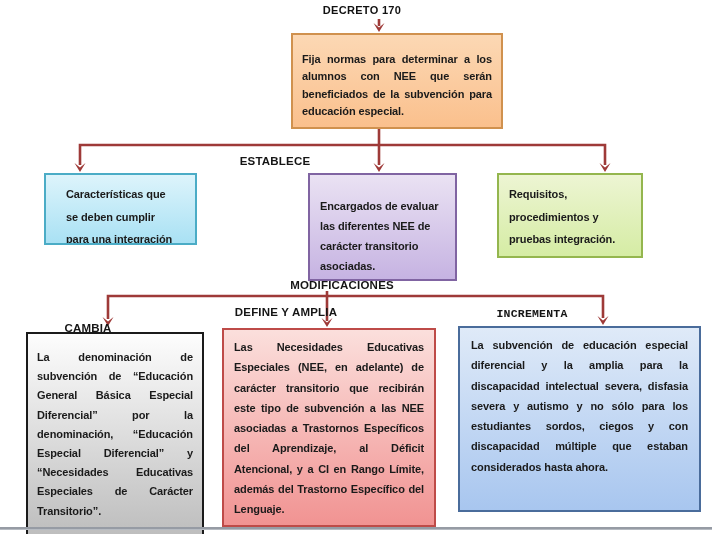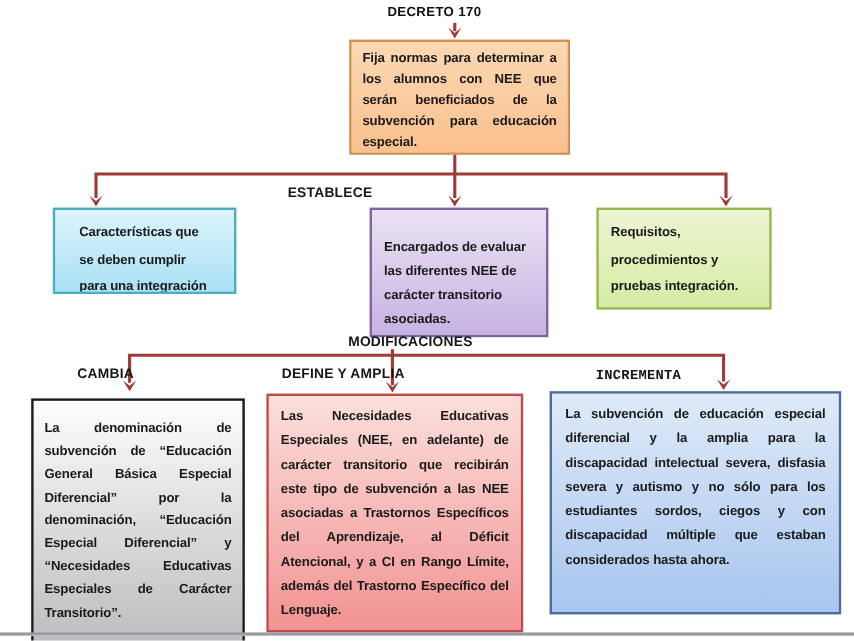--- a/index.html
+++ b/index.html
@@ -34,24 +34,24 @@
   .box{
     position:absolute;
     box-sizing:border-box;
     font-weight:bold;
     font-size:11px;
     letter-spacing:-0.1px;
     overflow:hidden;
   }
   .box.justify{text-align:justify;}
   .box-root{
-    left:291px;top:33px;width:184px;height:96px;
+    left:291px;top:33px;width:212px;height:96px;
     border:2px solid #D0914E;
     background:linear-gradient(180deg,#FCD8B4 0%,#FAC08D 100%);
-    padding:6px 9px;line-height:17.4px;
+    padding:16px 9px;line-height:17.4px;
   }
   .box-cyan{
     left:44px;top:173px;width:153px;height:72px;
     border:2px solid #4BACC6;
     background:linear-gradient(180deg,#DDF4FB 0%,#A9E1F4 100%);
     padding:8px 20px;line-height:22.5px;
   }
   .box-purple{
     left:308px;top:173px;width:149px;height:108px;
     border:2px solid #8064A2;
@@ -121,21 +121,21 @@
   <div class="box box-root justify">Fija normas para determinar a los alumnos con NEE que serán beneficiados de la subvención para educación especial.</div>
 
   <div class="lbl" style="left:263px;top:155px;">ESTABLECE</div>
 
   <div class="box box-cyan">Características que se deben cumplir para una integración adecuada.</div>
   <div class="box box-purple">Encargados de evaluar las diferentes NEE de carácter transitorio asociadas.</div>
   <div class="box box-green">Requisitos, procedimientos y pruebas integración.</div>
 
   <div class="lbl" style="left:330px;top:279px;">MODIFICACIONES</div>
 
-  <div class="lbl" style="left:76px;top:306px;">CAMBIA</div>
+  <div class="lbl" style="left:76px;top:322px;">CAMBIA</div>
   <div class="lbl" style="left:274px;top:306px;text-align:center;">DEFINE Y AMPLIA</div>
   <div class="lbl" style="left:520px;top:307px;font-family:Liberation Mono, monospace;">INCREMENTA</div>
 
   <div class="box box-gray justify">La denominación de subvención de “Educación General Básica Especial Diferencial” por la denominación, “Educación Especial Diferencial” y “Necesidades Educativas Especiales de Carácter Transitorio”.</div>
   <div class="box box-pink justify">Las Necesidades Educativas Especiales (NEE, en adelante) de carácter transitorio que recibirán este tipo de subvención a las NEE asociadas a Trastornos Específicos del Aprendizaje, al Déficit Atencional, y a CI en Rango Límite, además del Trastorno Específico del Lenguaje.</div>
   <div class="box box-blue justify">La subvención de educación especial diferencial y la amplia para la discapacidad intelectual severa, disfasia severa y autismo y no sólo para los estudiantes sordos, ciegos y con discapacidad múltiple que estaban considerados hasta ahora.</div>
 
   <div class="bottom-divider"></div>
 </div>
 

